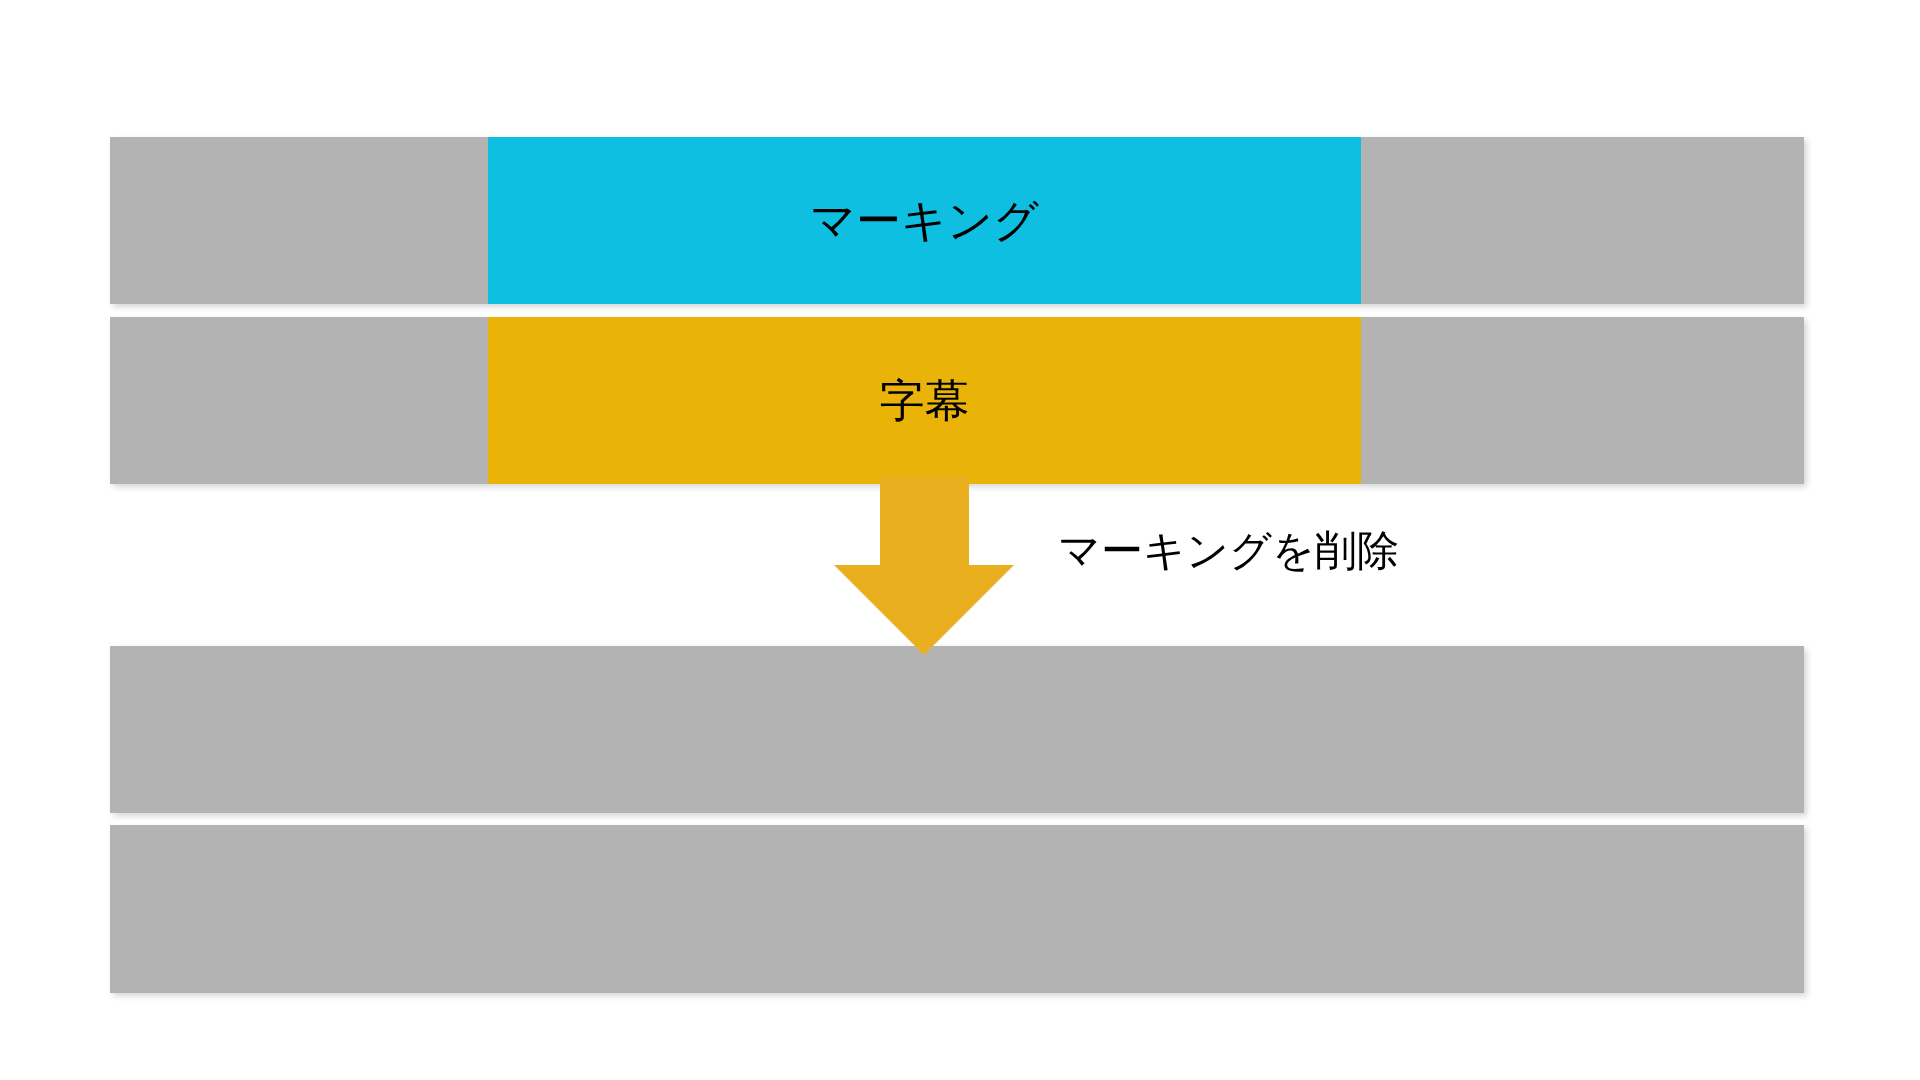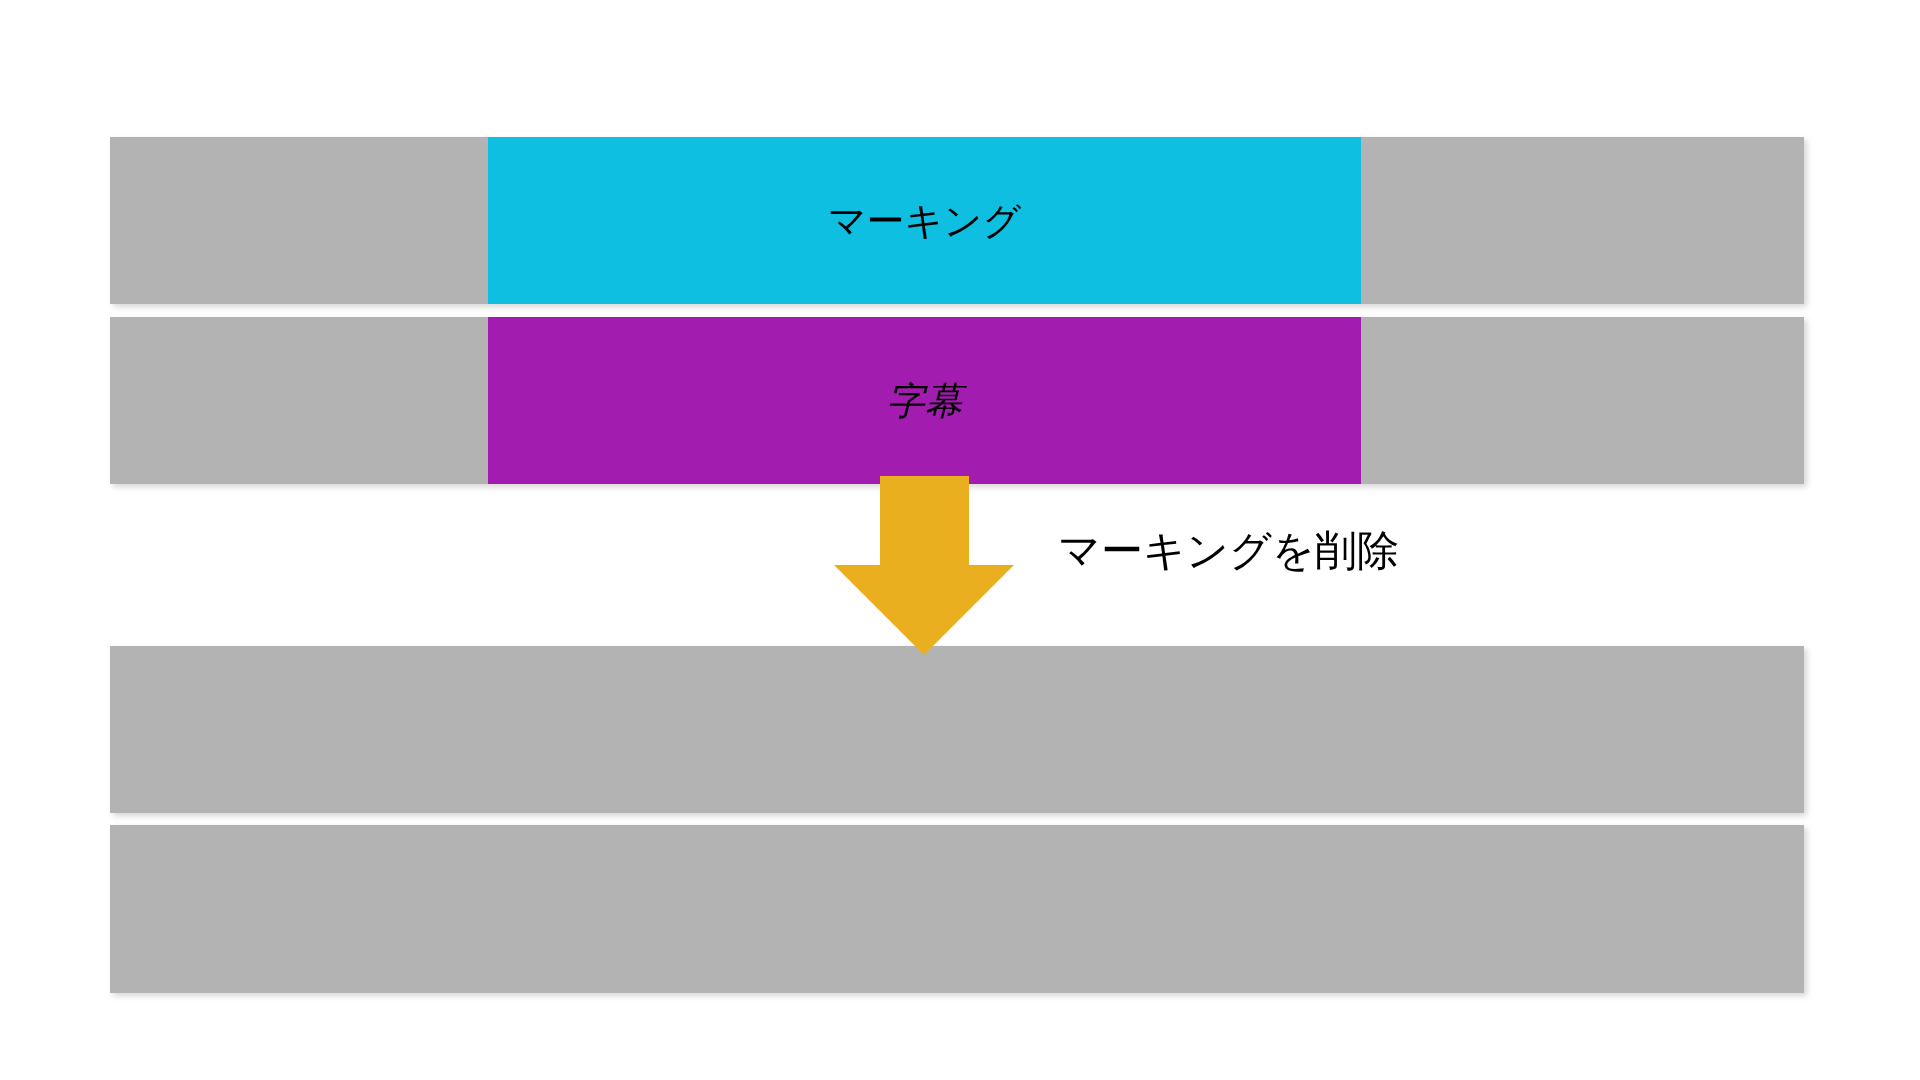--- a/index.html
+++ b/index.html
@@ -31,23 +31,23 @@
     position: absolute;
     left: 378px;
     top: 0;
     width: 873px;
     height: 100%;
     display: flex;
     align-items: center;
     justify-content: center;
   }
   .segment.cyan  { background: #0EBFE2; }
-  .segment.green { background: #a21caf; font-style: italic; }
+  .segment.green { background: #eab308; }
   .seg-label {
-    font-size: 38px;
+    font-size: 45px;
     line-height: 1;
     color: #000000;
     white-space: nowrap;
   }
   .arrow {
     position: absolute;
     left: 834px;
     top: 476px;
     width: 180px;
     height: 179px;

